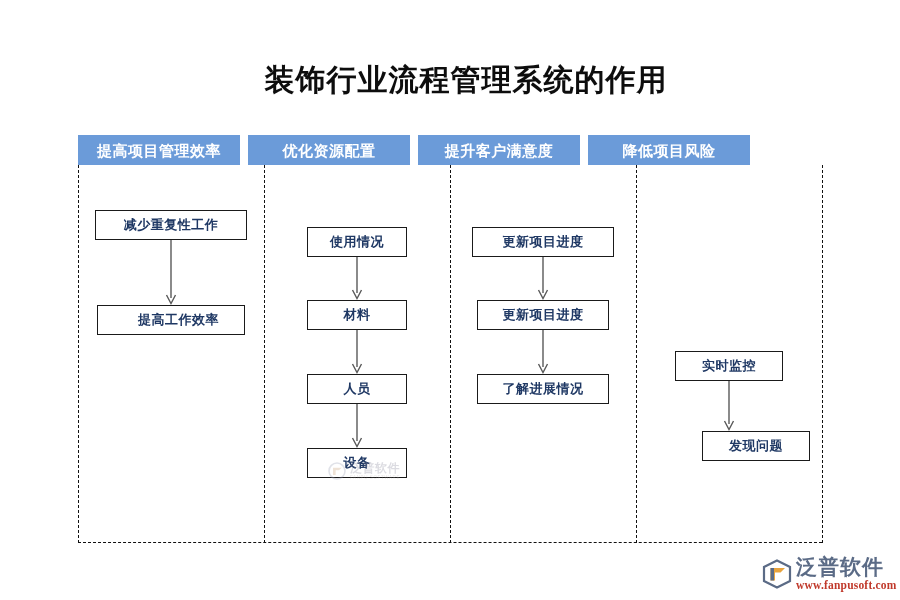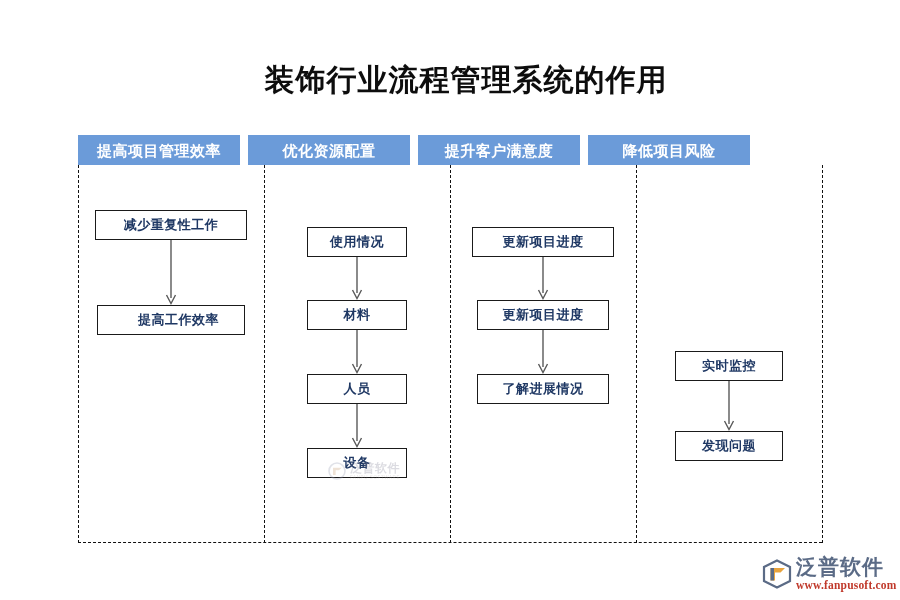--- a/index.html
+++ b/index.html
@@ -274,21 +274,21 @@
     </div>
 
     <div class="column">
       <div class="node" style="top:186px;width:108px;">实时监控</div>
       <div class="connector" style="top:216px;height:50px;">
         <svg width="14" height="50" viewBox="0 0 14 50">
           <line x1="7" y1="0" x2="7" y2="43" stroke="#595959" stroke-width="1.4"></line>
           <polyline points="2.5,40 7,48.5 11.5,40" fill="none" stroke="#595959" stroke-width="1.4"></polyline>
         </svg>
       </div>
-      <div class="node" style="top:266px;width:108px;">发现问题</div>
+      <div class="node" style="top:266px;width:108px;margin-left:27px;">发现问题</div>
     </div>
 
   </div>
 </div>
 
 <div id="center-watermark">
   <div class="cw-mark">
     <svg width="20" height="20" viewBox="0 0 30 30">
       <path d="M3 15 A12 12 0 0 1 27 15 A12 12 0 0 1 3 15 Z" fill="none" stroke="#9aa0b5" stroke-width="2.4"></path>
       <path d="M9 21 L9 10 L22 10 L18 14 L13 14 L13 21 Z" fill="#c9a27a"></path>

